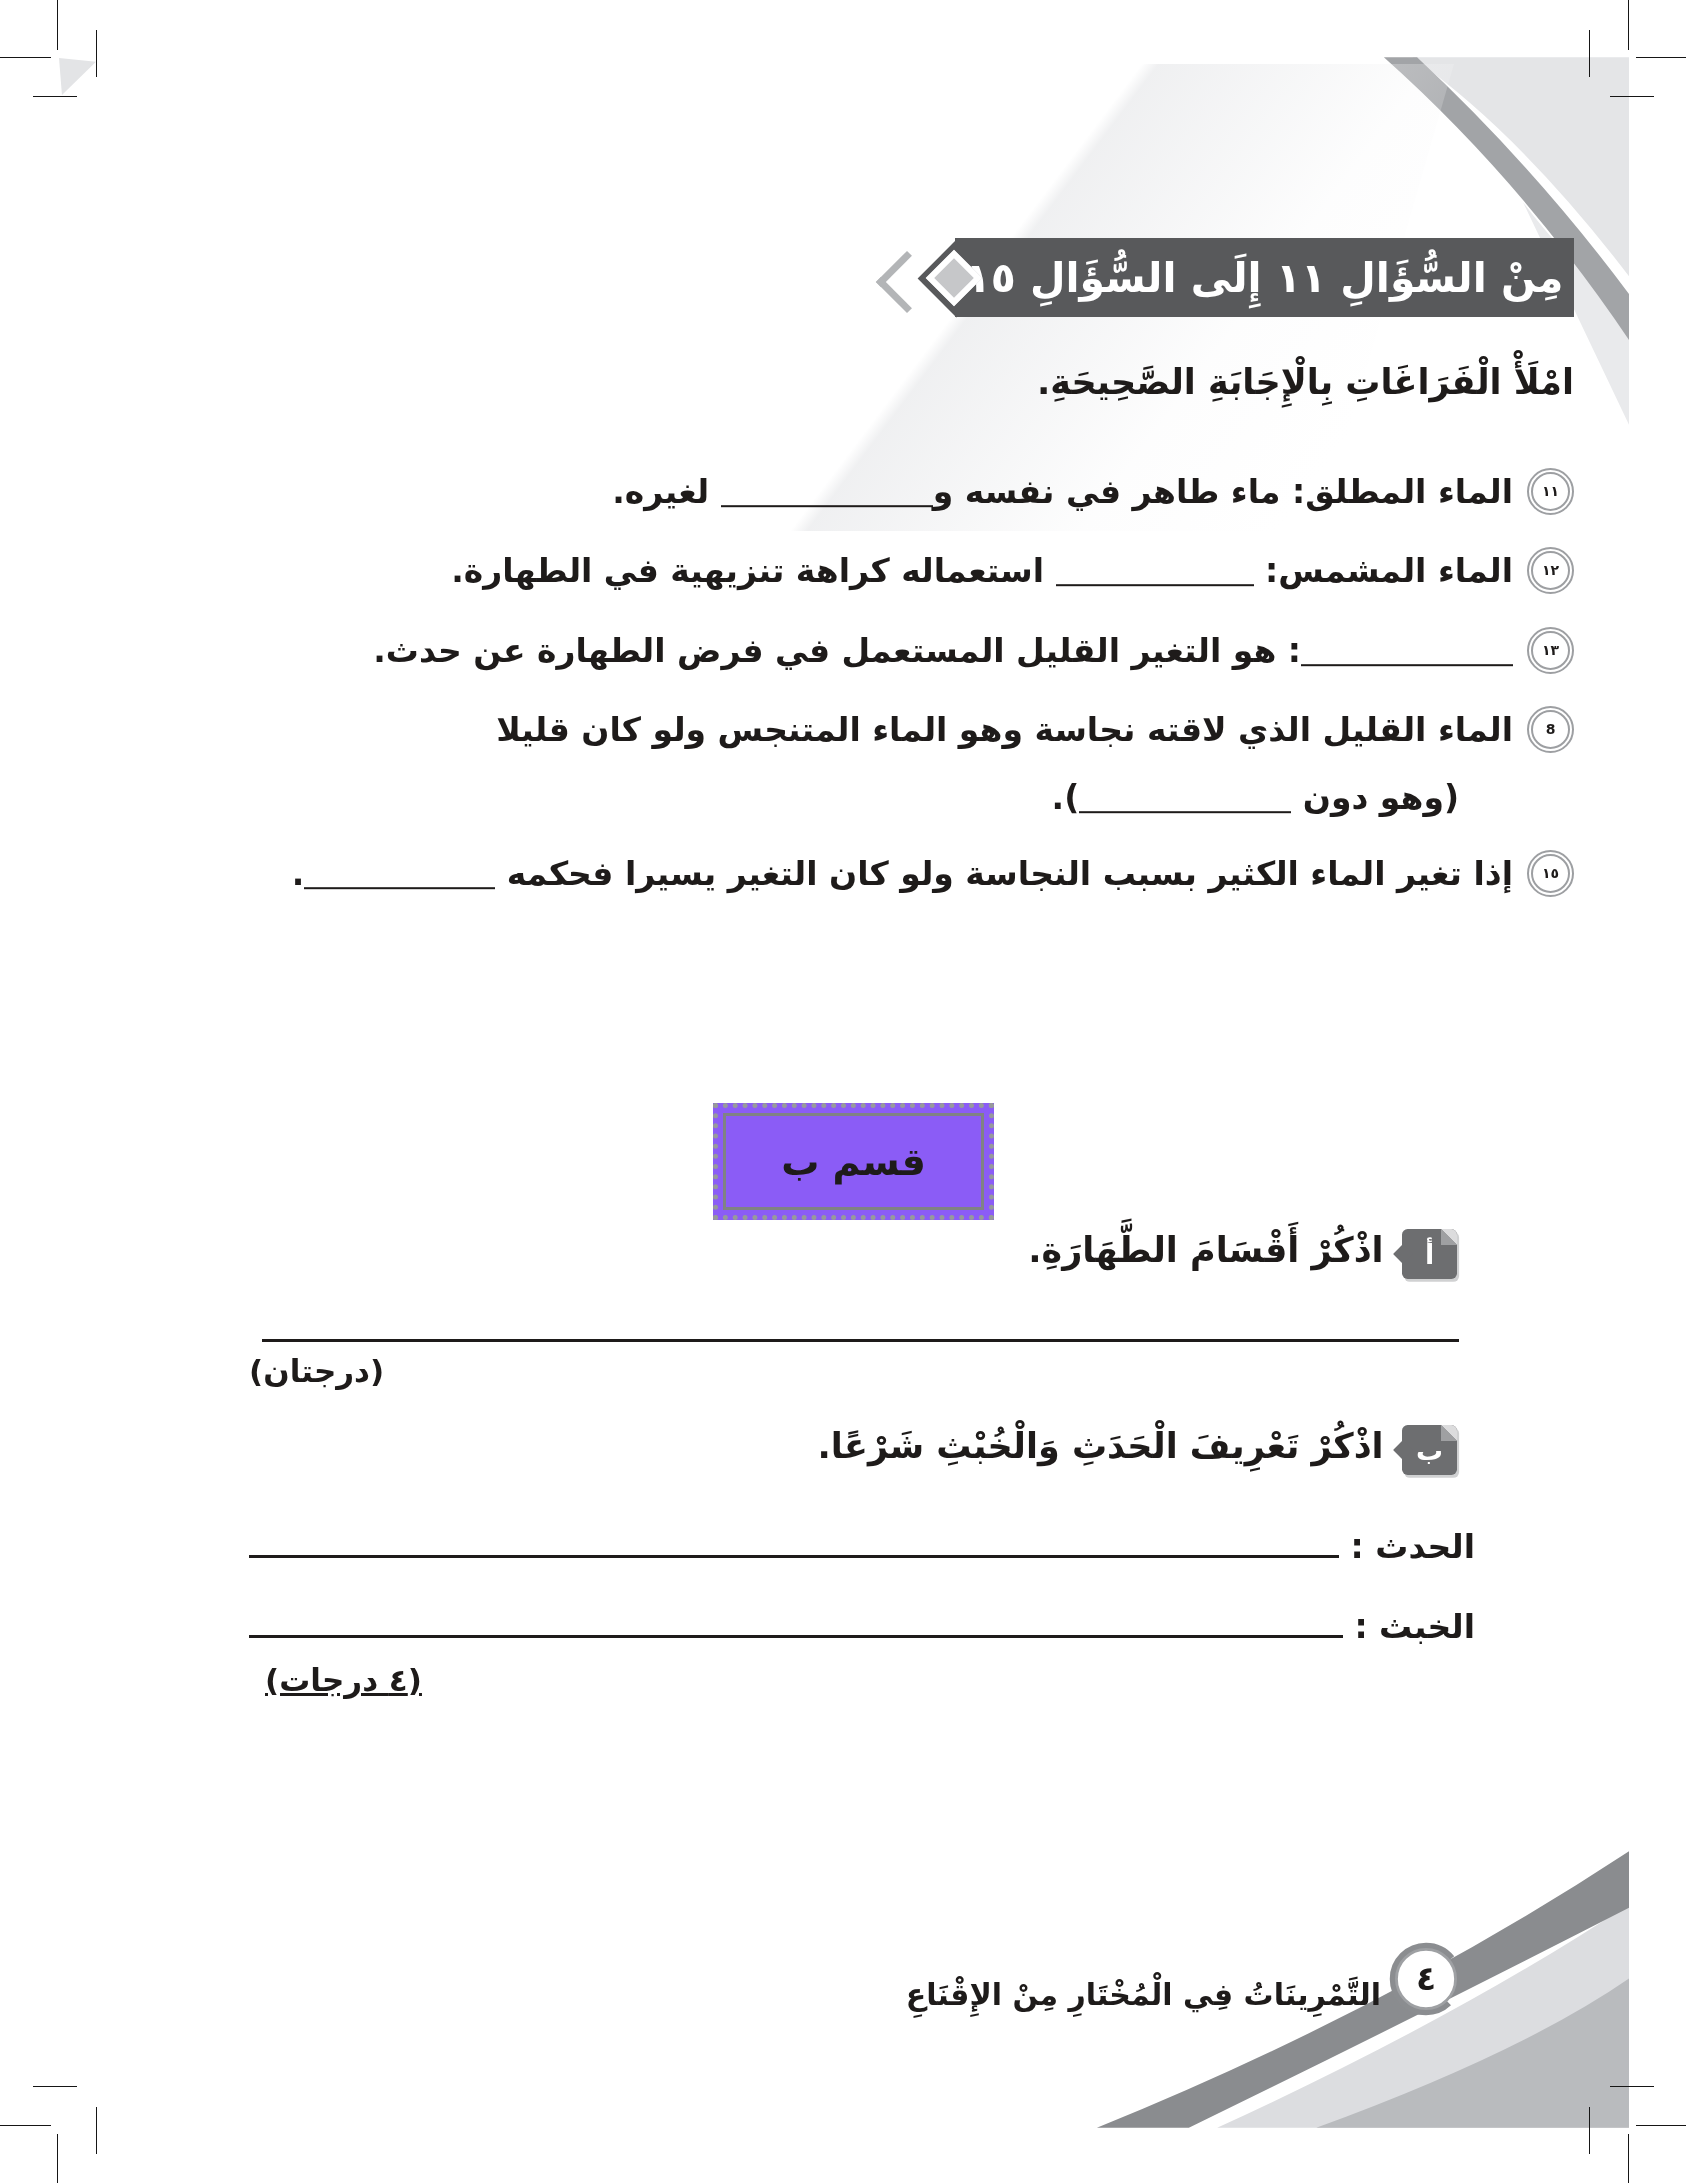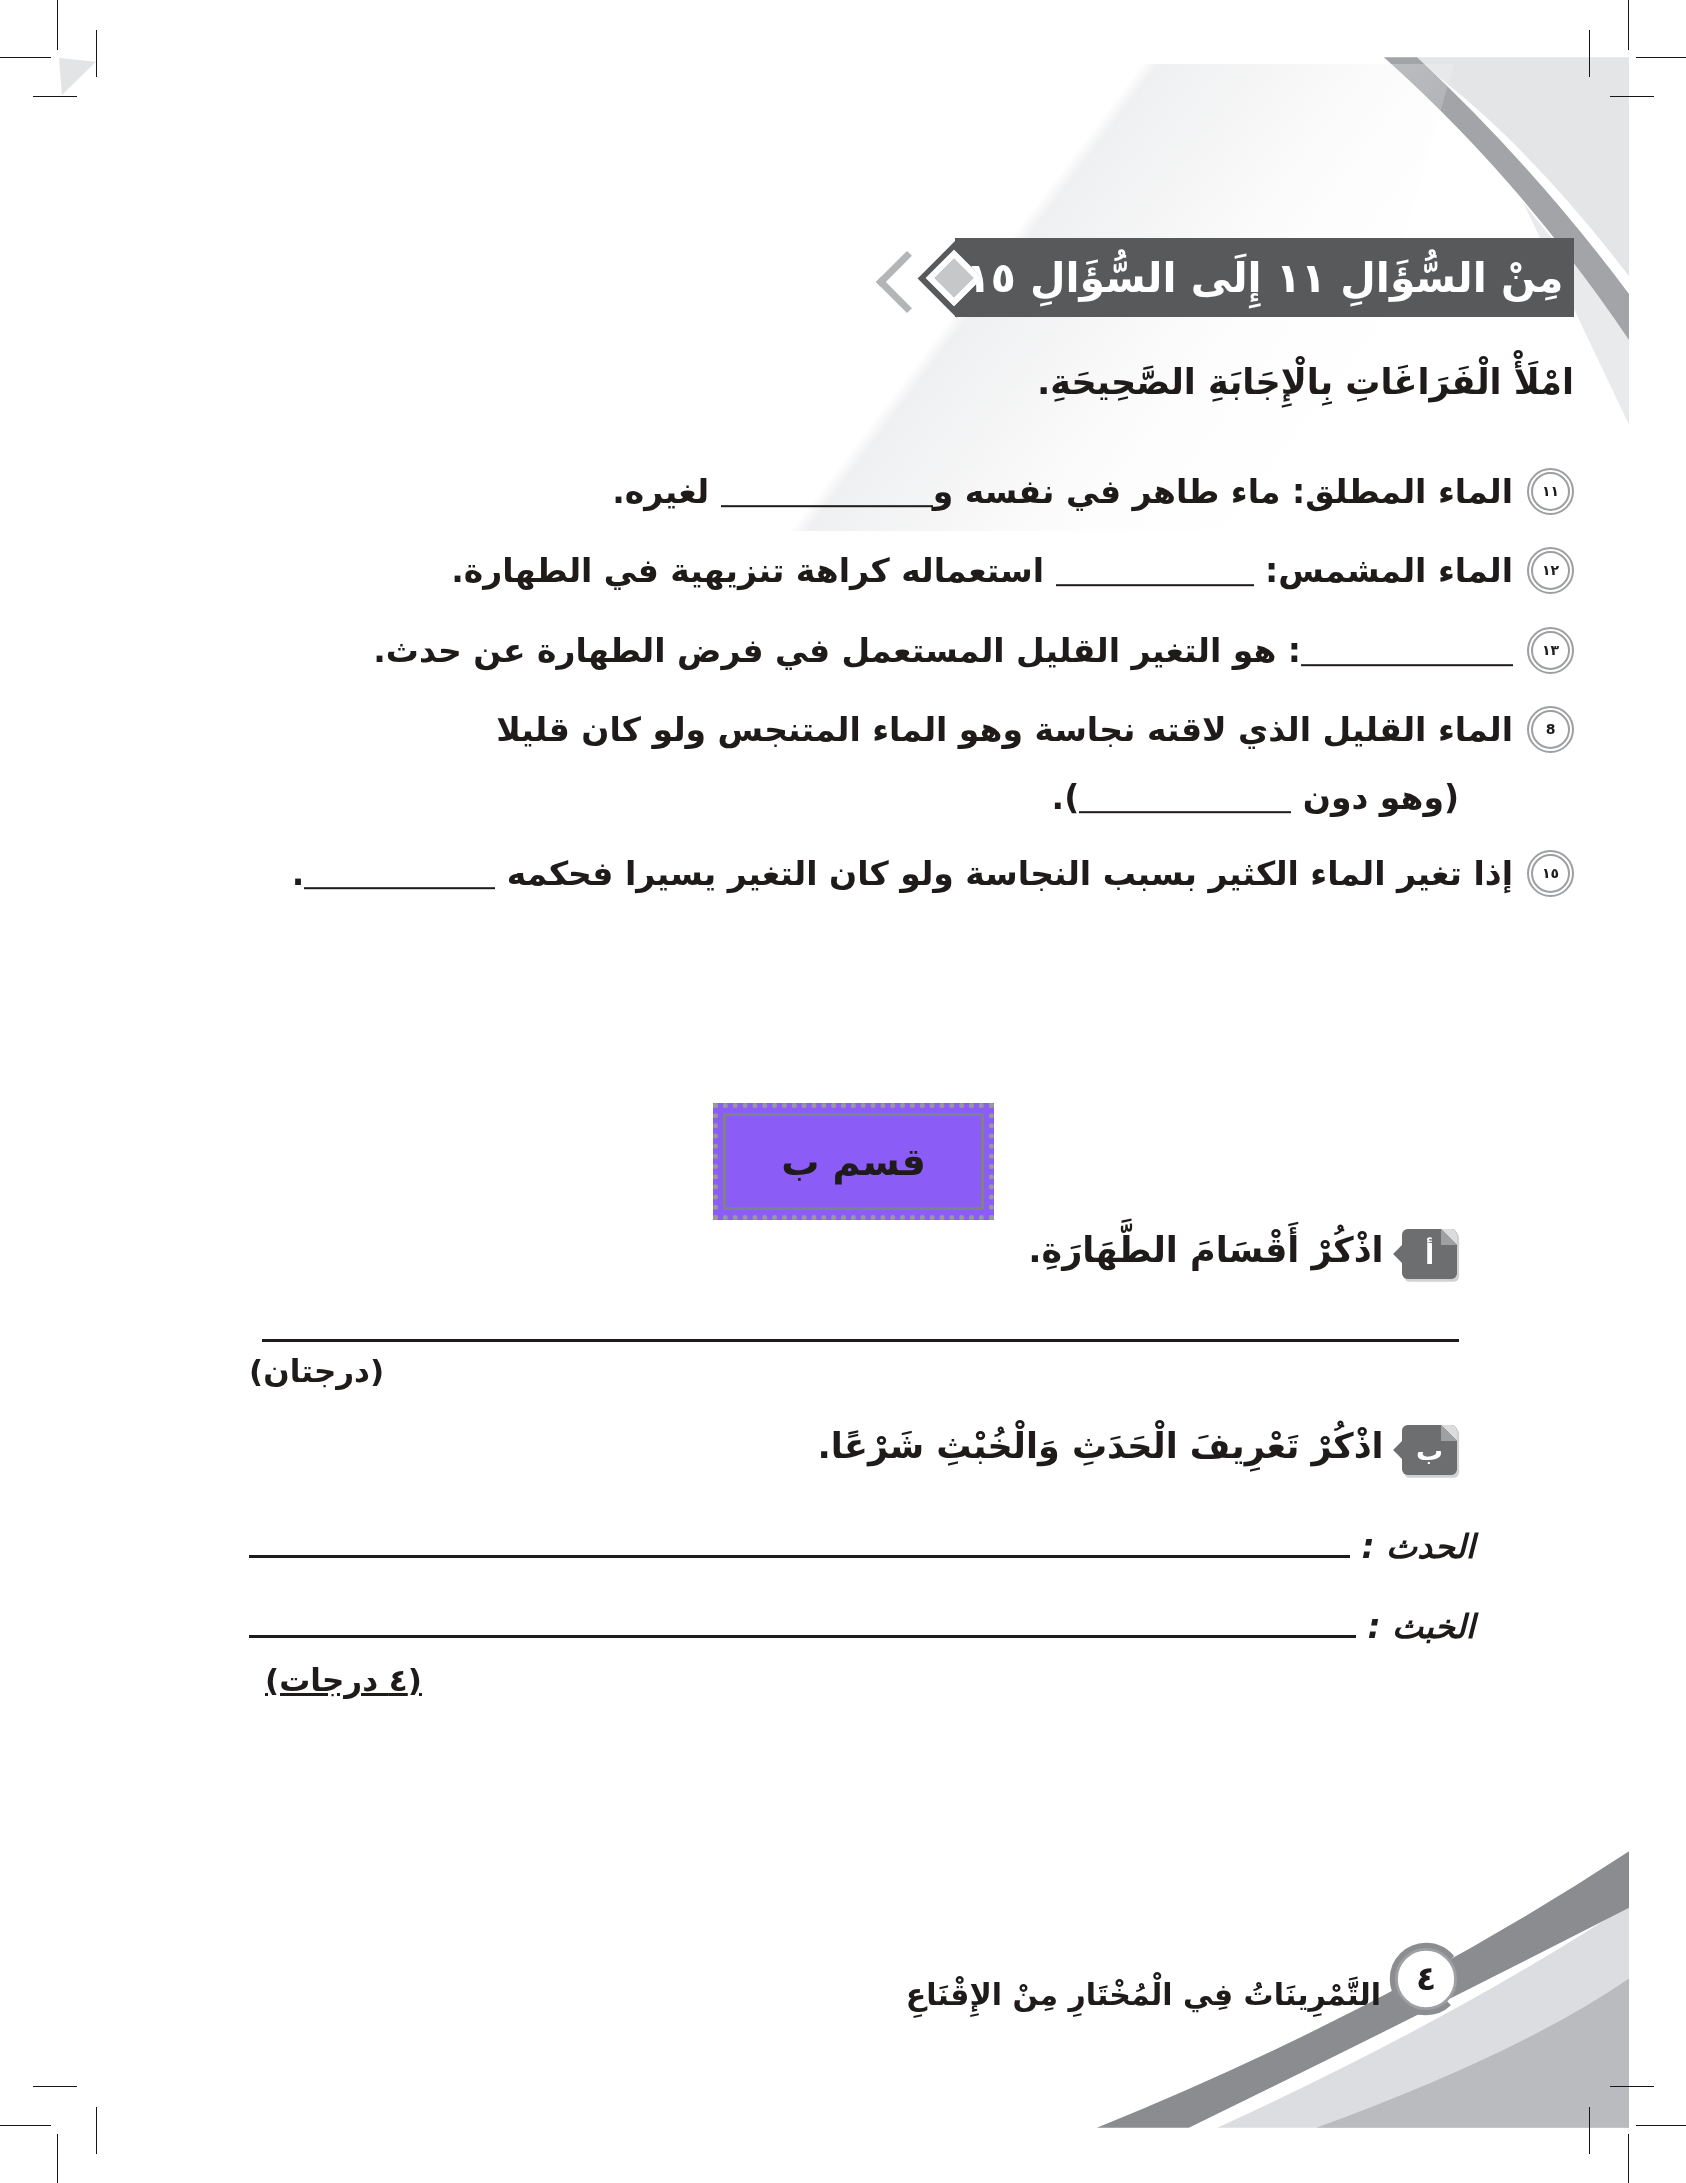--- a/index.html
+++ b/index.html
@@ -51,21 +51,21 @@
          box-shadow:2.1px 2.8px 0 rgba(170,171,173,.55);}
   .badge::after{content:"";position:absolute;top:0;right:0;width:15.6px;height:15.6px;border-radius:0 5.7px 0 0;
          background:linear-gradient(225deg,#dcdcdd 0 49%,#9fa0a2 50% 100%);}
   .badge::before{content:"";position:absolute;left:-6.4px;top:50%;width:14px;height:14px;background:#6d6e70;
          transform:translateY(-50%) rotate(45deg);}
   .part .ptxt{direction:rtl;white-space:nowrap;padding-top:1.4px;}
   .ansline{position:absolute;border-bottom:3.5px solid #1e1b1a;z-index:3;}
   .marks{position:absolute;direction:rtl;font-size:31px;font-weight:bold;z-index:3;}
   .defrow{position:absolute;left:249px;right:211px;height:59px;display:flex;direction:rtl;align-items:flex-end;gap:11.3px;
           font-size:33px;font-weight:bold;z-index:3;}
-  .defrow .lbl{flex:0 0 auto;font-style:italic;}
+  .defrow .lbl{flex:0 0 auto;}
   .defrow .dline{flex:1 1 auto;height:7px;border-bottom:3.5px solid #1e1b1a;margin-bottom:8.5px;}
   
   .footer{position:absolute;right:222px;top:1941px;display:flex;direction:rtl;align-items:center;gap:7px;z-index:5;}
   .pagecircle{position:relative;width:76px;height:76px;flex:0 0 auto;}
   .pagecircle .n{position:absolute;left:0;top:0;width:76px;height:74px;display:flex;align-items:center;justify-content:center;
                  font-size:33px;font-weight:bold;color:#1e1b1a;}
   .footer .title{font-size:30px;font-weight:bold;white-space:nowrap;margin-top:31px;}
 </style>
 </head>
 <body>

